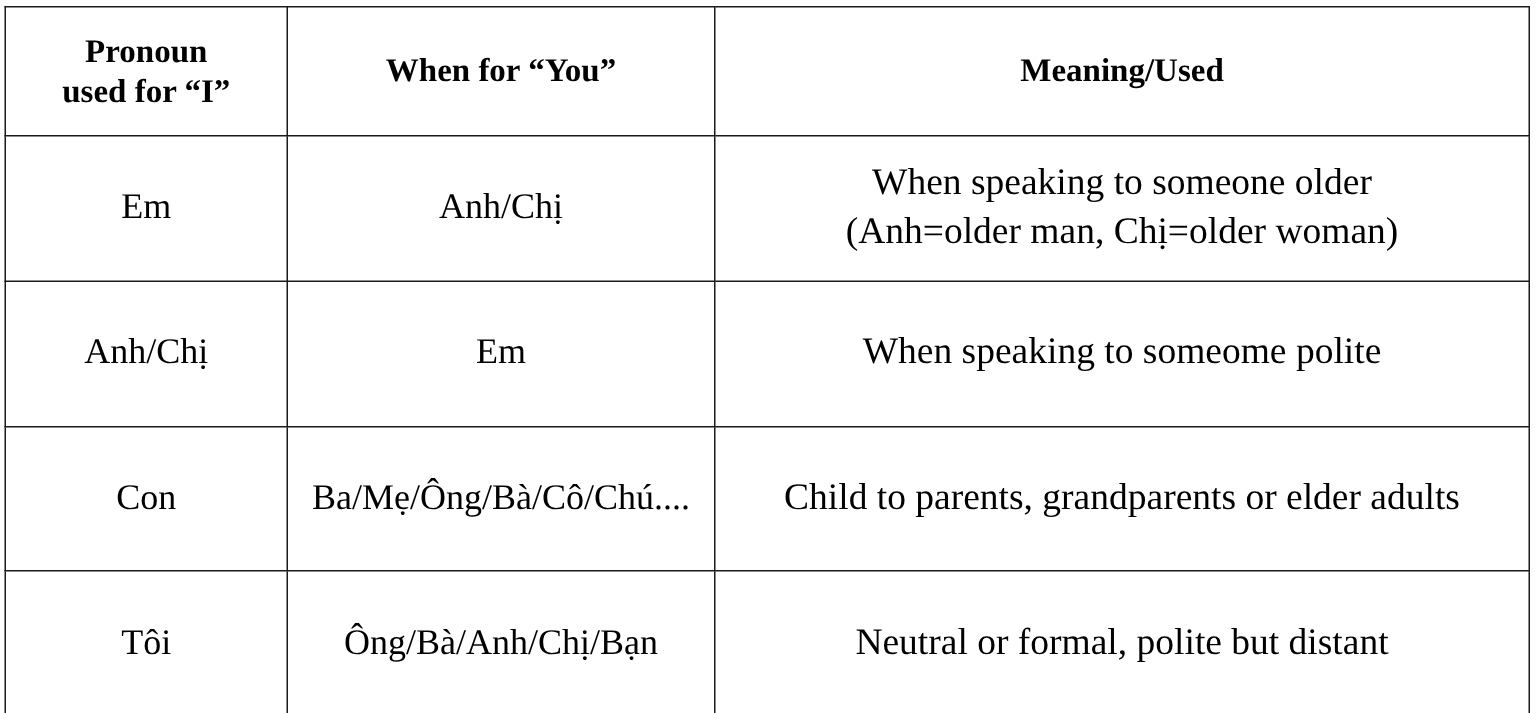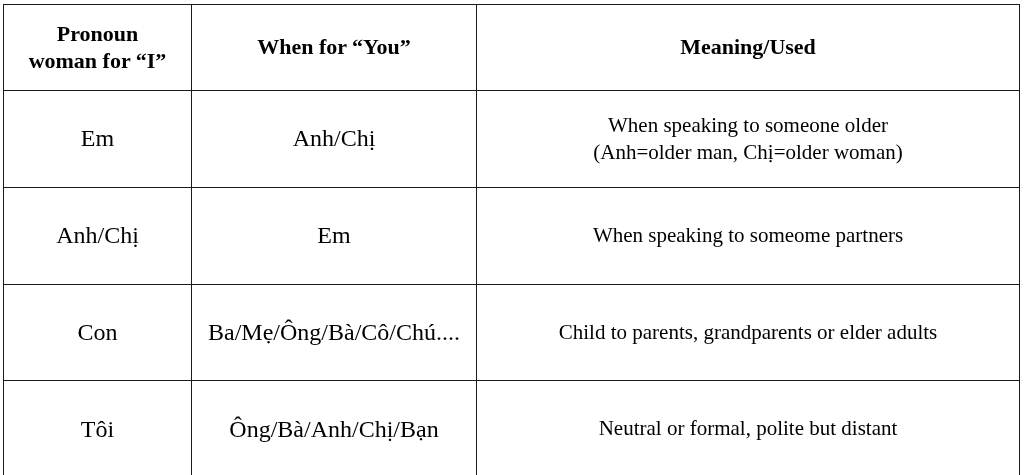--- a/index.html
+++ b/index.html
@@ -55,60 +55,60 @@
   }
 
   tbody td {
     font-weight: normal;
     font-size: 24px;
     line-height: 1.3;
     height: 76px;
   }
 
   td.meaning {
-    font-size: 21px;
+    font-size: 25px;
   }
 
   .line {
     display: block;
   }
 </style>
 </head>
 <body>
 
 <div class="table-wrap">
   <table class="pronoun-table">
     <colgroup>
       <col class="c1">
       <col class="c2">
       <col class="c3">
     </colgroup>
     <thead>
       <tr>
         <th>
           <span class="line">Pronoun</span>
-          <span class="line">woman for “I”</span>
+          <span class="line">used for “I”</span>
         </th>
         <th>When for “You”</th>
         <th>Meaning/Used</th>
       </tr>
     </thead>
     <tbody>
       <tr>
         <td>Em</td>
         <td>Anh/Chị</td>
         <td class="meaning">
           <span class="line">When speaking to someone older</span>
           <span class="line">(Anh=older man, Chị=older woman)</span>
         </td>
       </tr>
       <tr>
         <td>Anh/Chị</td>
         <td>Em</td>
-        <td class="meaning">When speaking to someome partners</td>
+        <td class="meaning">When speaking to someome polite</td>
       </tr>
       <tr>
         <td>Con</td>
         <td>Ba/Mẹ/Ông/Bà/Cô/Chú....</td>
         <td class="meaning">Child to parents, grandparents or elder adults</td>
       </tr>
       <tr>
         <td>Tôi</td>
         <td>Ông/Bà/Anh/Chị/Bạn</td>
         <td class="meaning">Neutral or formal, polite but distant</td>

